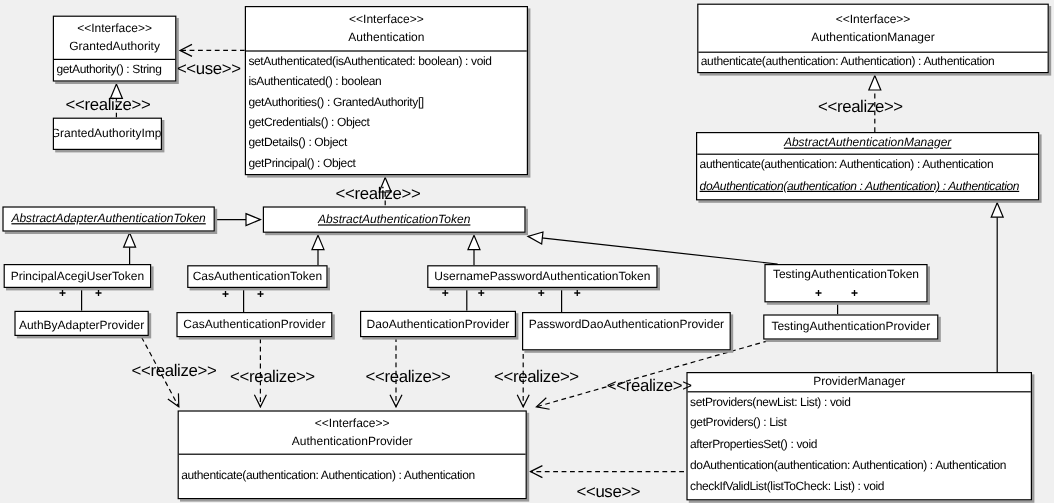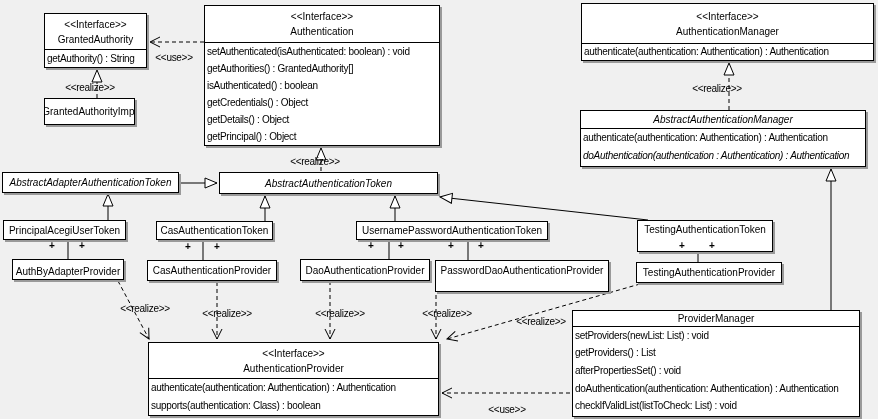--- a/index.html
+++ b/index.html
@@ -24,23 +24,23 @@
   }
   .uml-box .title.rule{border-bottom:1px solid #000;}
   .uml-box .methods{
     box-sizing:border-box;display:flex;flex-direction:column;
     justify-content:space-around;overflow:hidden;
   }
   .uml-box .m{
     white-space:nowrap;overflow:hidden;
     padding-left:2px;letter-spacing:-0.3px;line-height:12px;
   }
-  .it{font-style:italic;}
+  .it{font-style:italic;text-decoration:underline;}
   .lbl{
-    position:absolute;z-index:3;font-size:10px;letter-spacing:-0.3px;
+    position:absolute;z-index:3;font-size:14px;letter-spacing:-0.3px;
     transform:translate(-50%,-50%);white-space:nowrap;color:#000;text-align:center;
   }
   .plus{
     position:absolute;z-index:3;font-size:10px;font-weight:bold;
     transform:translate(-50%,-50%);color:#000;
   }
 </style>
 </head>
 <body>
 
@@ -99,22 +99,22 @@
     </div>
   </div>
 
   <div class="uml-box" style="left:204px;top:5px;width:236px;height:141px">
     <div class="title rule" style="height:37px">
       <div>&lt;&lt;Interface&gt;&gt;</div>
       <div>Authentication</div>
     </div>
     <div class="methods" style="height:102px">
       <div class="m">setAuthenticated(isAuthenticated: boolean) : void</div>
+      <div class="m">isAuthenticated() : boolean</div>
       <div class="m">getAuthorities() : GrantedAuthority[]</div>
-      <div class="m">isAuthenticated() : boolean</div>
       <div class="m">getCredentials() : Object</div>
       <div class="m">getDetails() : Object</div>
       <div class="m">getPrincipal() : Object</div>
     </div>
   </div>
 
   <div class="uml-box" style="left:581px;top:3px;width:293px;height:58px">
     <div class="title rule" style="height:40px">
       <div>&lt;&lt;Interface&gt;&gt;</div>
       <div>AuthenticationManager</div>
@@ -200,21 +200,20 @@
     </div>
   </div>
 
   <div class="uml-box" style="left:148px;top:342px;width:291px;height:74px">
     <div class="title rule" style="height:36px">
       <div>&lt;&lt;Interface&gt;&gt;</div>
       <div>AuthenticationProvider</div>
     </div>
     <div class="methods" style="height:36px">
       <div class="m">authenticate(authentication: Authentication) : Authentication</div>
-      <div class="m">supports(authentication: Class) : boolean</div>
     </div>
   </div>
 
   <div class="uml-box" style="left:572px;top:310px;width:288px;height:107px">
     <div class="title rule" style="height:16px">
       <div>ProviderManager</div>
     </div>
     <div class="methods" style="height:88px">
       <div class="m">setProviders(newList: List) : void</div>
       <div class="m">getProviders() : List</div>

